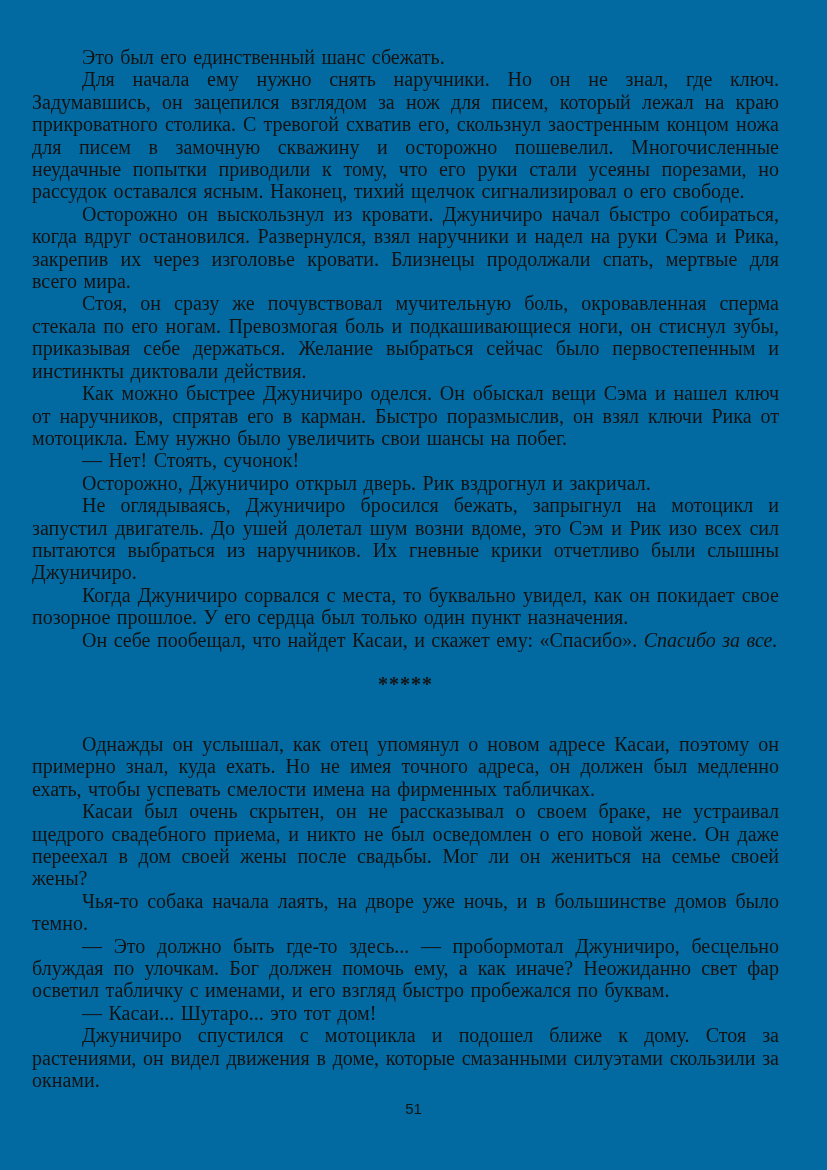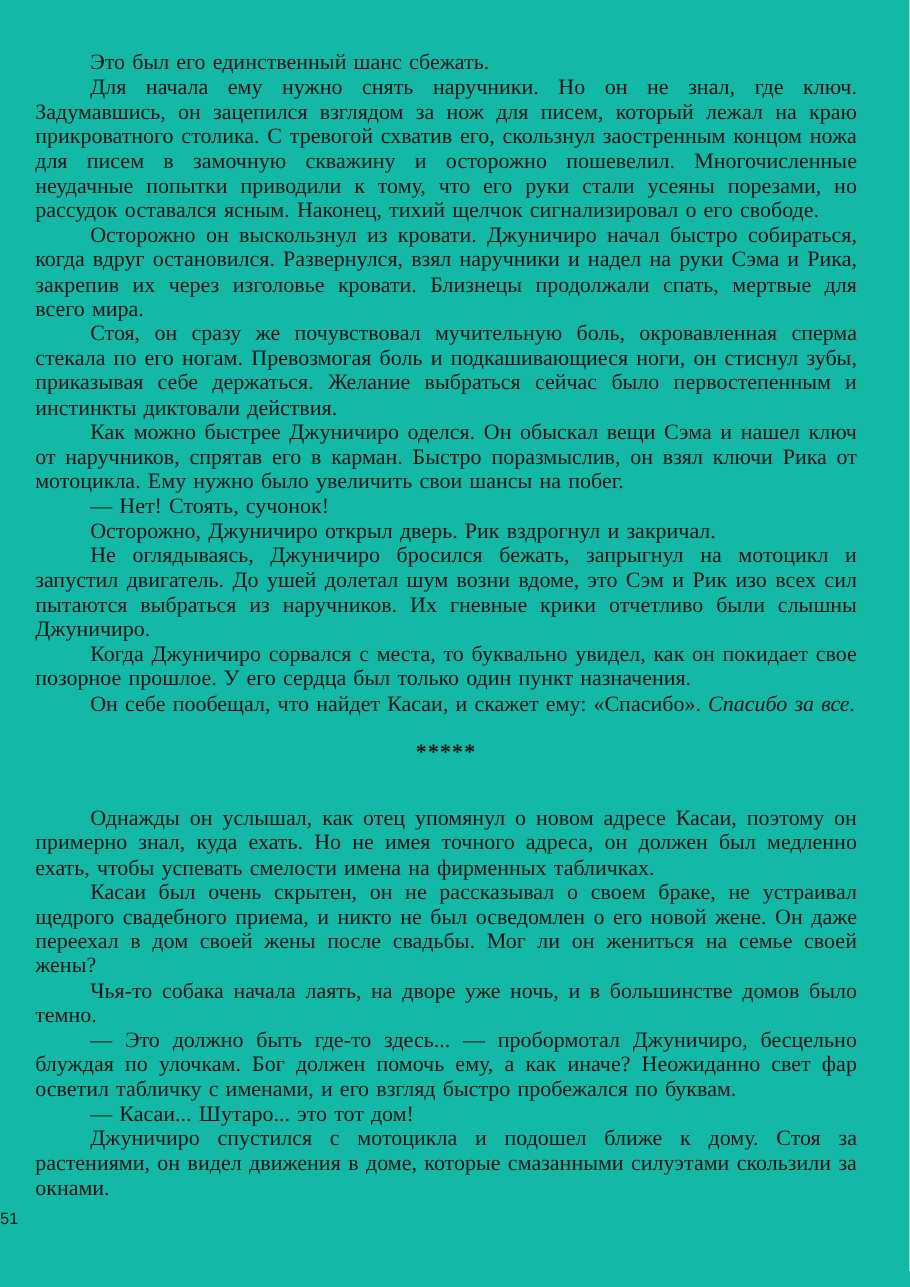--- a/index.html
+++ b/index.html
@@ -4,21 +4,21 @@
 <style>
   html, body {
     margin: 0;
     padding: 0;
     background: #ffffff;
   }
   .page {
     position: relative;
     width: 827px;
     height: 1170px;
-    background: #14b8a6;
+    background: #0369a1;
     box-sizing: border-box;
     padding: 46px 48px 0 32px;
     overflow: hidden;
     font-family: "Liberation Serif", "DejaVu Serif", serif;
     color: #131313;
   }
   .text-block {
     width: 100%;
   }
   .para {
@@ -38,21 +38,21 @@
     font-weight: 700;
     text-align: center;
     text-indent: 0;
     letter-spacing: 1px;
   }
   .page-number {
     position: absolute;
     left: 0;
     right: 0;
     top: 1100px;
-    text-align: left;
+    text-align: center;
     font-family: "Liberation Sans", "DejaVu Sans", sans-serif;
     font-size: 15px;
     color: #131313;
   }
 </style>
 </head>
 <body>
 
 <div class="page">
   <div class="text-block">

